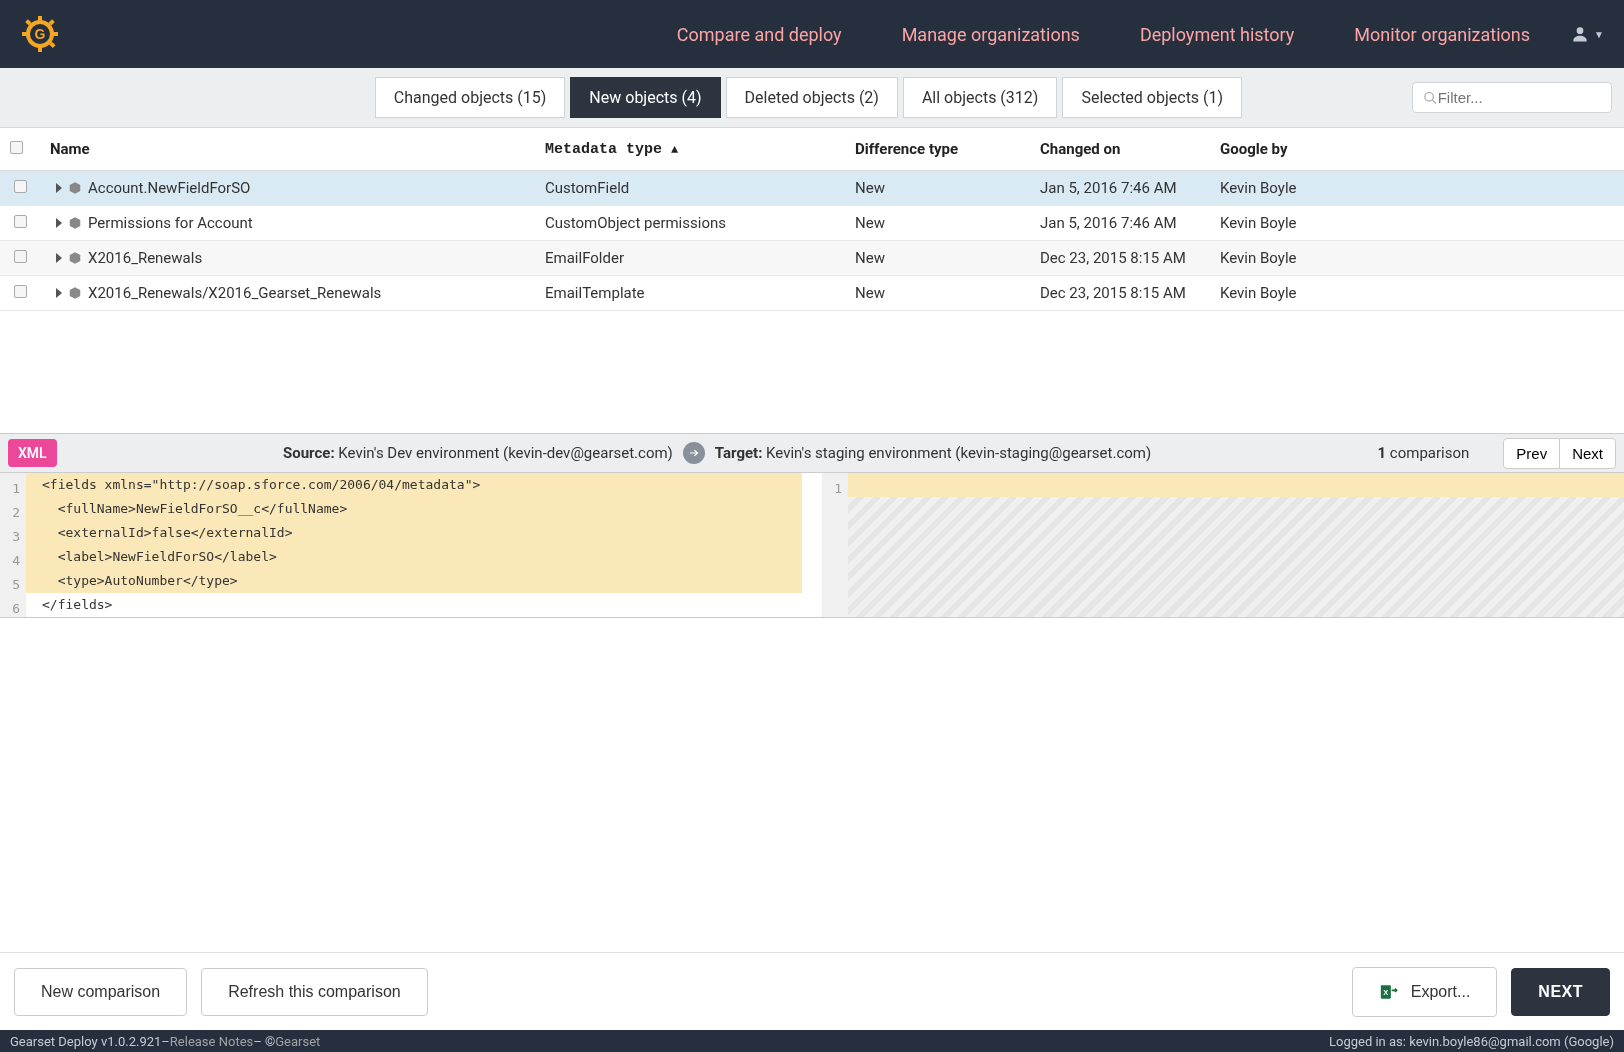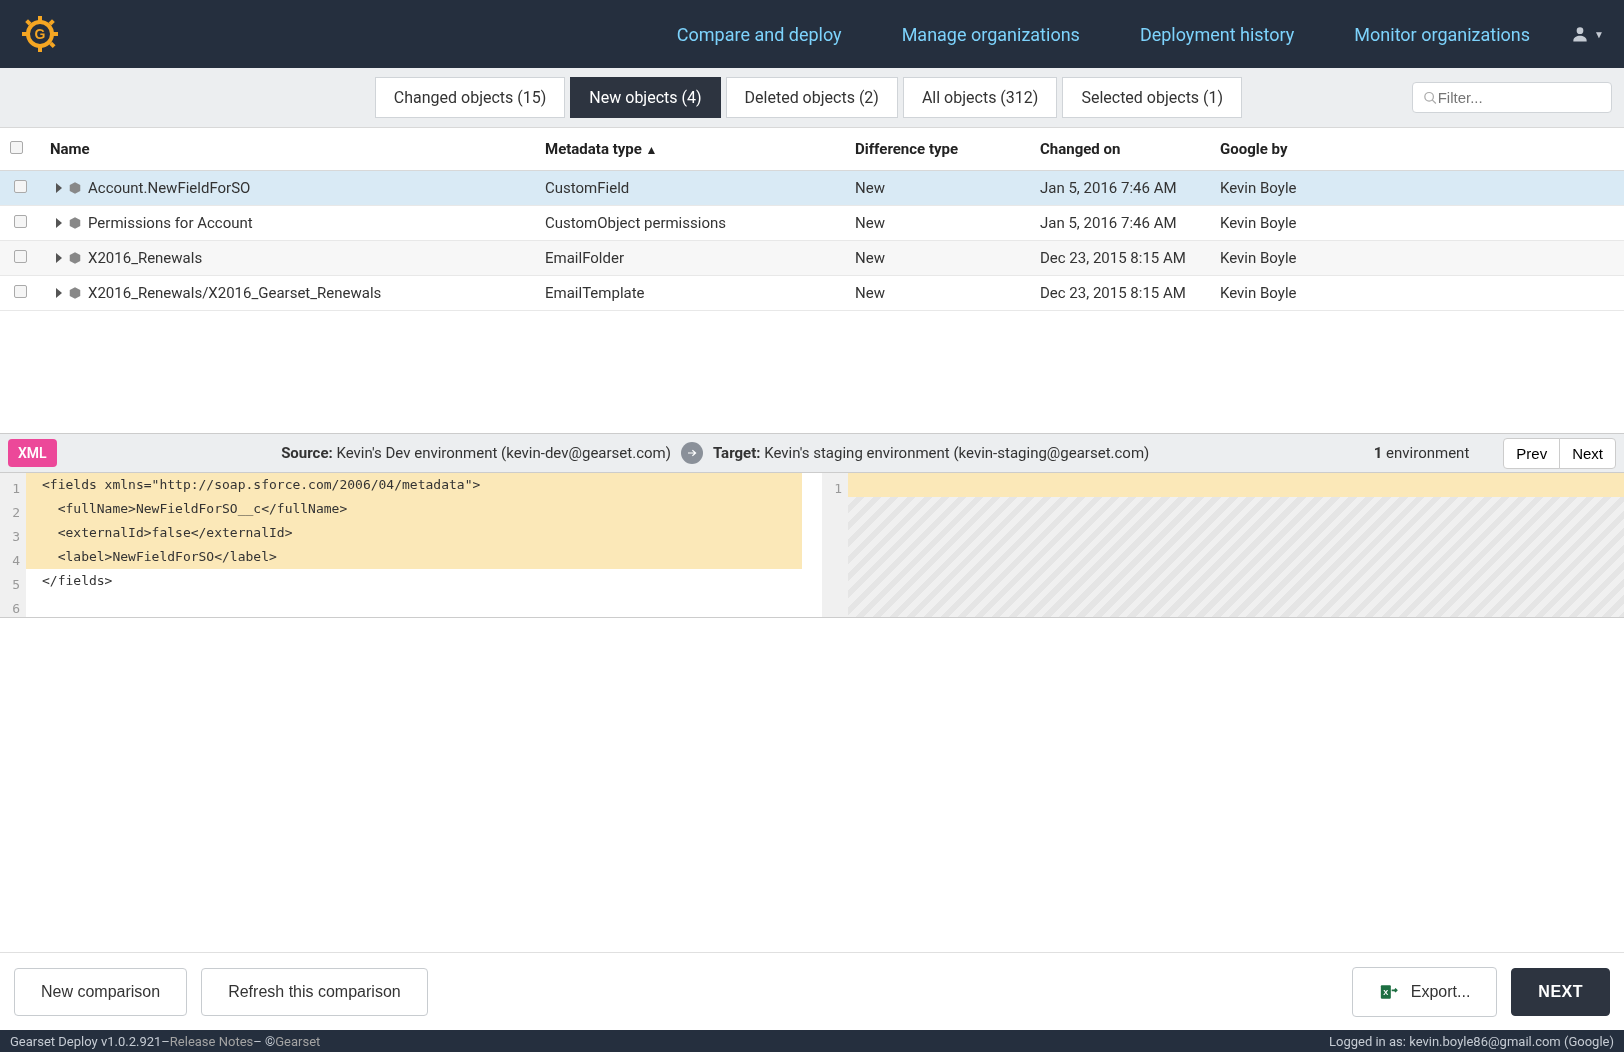--- a/index.html
+++ b/index.html
@@ -3,21 +3,21 @@
 <meta charset="utf-8">
 <style>
 * { box-sizing: border-box; margin: 0; padding: 0; }
 body { font-family: -apple-system, BlinkMacSystemFont, "Segoe UI", Roboto, Helvetica, Arial, sans-serif; font-size: 14px; color: #333; background: #fff; width: 1624px; height: 1052px; overflow: hidden; position: relative; }
 
 
 .topnav { background: #252f3e; height: 68px; display: flex; align-items: center; padding: 0 20px; color: #fff; }
 .logo { width: 40px; height: 40px; position: relative; margin-right: auto; }
 .logo svg { width: 40px; height: 40px; }
 .nav-items { display: flex; gap: 60px; margin-right: 40px; }
-.nav-item { color: #7dd3fc; font-size: 18px; cursor: pointer; }
+.nav-item { color: #fca5a5; font-size: 18px; cursor: pointer; }
 .user-menu { color: #c5cbd3; display: flex; align-items: center; cursor: pointer; gap: 4px; }
 .user-icon { width: 20px; height: 20px; }
 
 
 .tabrow { background: #eceef0; height: 60px; display: flex; align-items: center; padding: 0 12px; border-bottom: 1px solid #d8d8d8; }
 .tabs { display: flex; margin: 0 auto; }
 .tab { background: #fff; border: 1px solid #d0d4d8; padding: 10px 18px; font-size: 16px; color: #333; cursor: pointer; margin-left: -1px; border-radius: 0; margin-right: 6px;}
 .tab.active { background: #2d3440; color: #fff; border-color: #2d3440; }
 .filter-wrap { position: absolute; right: 12px; display: flex; align-items: center; }
 .filter-box { display: flex; align-items: center; border: 1px solid #d0d4d8; border-radius: 4px; background: #fff; padding: 6px 10px; width: 200px; }
@@ -26,21 +26,21 @@
 
 .table-wrap { height: 305px; overflow: hidden; }
 table.grid { width: 100%; border-collapse: collapse; table-layout: fixed; }
 table.grid th { background: #fff; text-align: left; padding: 12px 10px; font-weight: 700; border-bottom: 1px solid #d8d8d8; color: #222; font-size: 15px; }
 table.grid td { padding: 8px 10px; border-bottom: 1px solid #e8e8e8; font-size: 15px; color: #333; }
 table.grid tr.row-sel { background: #d9eaf5; }
 table.grid tr.odd { background: #f7f7f7; }
 table.grid tr.even { background: #fff; }
 .col-check { width: 40px; text-align: center; }
 .col-name { width: 495px; }
-.col-meta { width: 310px; }
+.col-meta { width: 310px; font-family: Liberation Mono, monospace; }
 .col-diff { width: 185px; }
 .col-chgon { width: 180px; }
 .col-chgby { width: auto; }
 .row-name { display: flex; align-items: center; gap: 6px; padding-left: 6px; }
 .caret { width: 0; height: 0; border-top: 5px solid transparent; border-bottom: 5px solid transparent; border-left: 6px solid #555; display: inline-block; cursor: pointer; }
 .cube { width: 14px; height: 14px; color: #888; }
 .chk { width: 13px; height: 13px; border: 1px solid #aaa; border-radius: 2px; background: #f5f5f5; display: inline-block; cursor: pointer; }
 .sort-arrow { font-size: 12px; }
 
 
@@ -212,21 +212,21 @@
   <div class="xml-badge">XML</div>
   <div class="diffbar-center">
     <span><b>Source:</b> <span>Kevin's Dev environment (kevin-dev@gearset.com)</span></span>
     <span class="arrow-circle">
       <svg width="12" height="12" viewBox="0 0 24 24" fill="#fff">
           <path d="M4 11h12l-4-4 1.5-1.5L21 12l-7.5 6.5L12 17l4-4H4z"></path>
         </svg>
     </span>
     <span><b>Target:</b> <span>Kevin's staging environment (kevin-staging@gearset.com)</span></span>
   </div>
-  <div class="diff-count"><b>1</b> <span>environment</span></div>
+  <div class="diff-count"><b>1</b> <span>comparison</span></div>
   <div class="pn-group">
     <button class="pn-btn">Prev</button>
     <button class="pn-btn">Next</button>
   </div>
 </div>
 
 <div class="diffpanes">
   <div class="pane">
     <div class="gutter" id="src-gutter">
         <div>1</div>
@@ -234,20 +234,21 @@
         <div>3</div>
         <div>4</div>
         <div>5</div>
         <div>6</div>
       </div>
     <div class="codewrap" id="src-code">
         <div class="codeline hl">&lt;fields xmlns="http://soap.sforce.com/2006/04/metadata"&gt;</div>
         <div class="codeline hl">  &lt;fullName&gt;NewFieldForSO__c&lt;/fullName&gt;</div>
         <div class="codeline hl">  &lt;externalId&gt;false&lt;/externalId&gt;</div>
         <div class="codeline hl">  &lt;label&gt;NewFieldForSO&lt;/label&gt;</div>
+        <div class="codeline hl">  &lt;type&gt;AutoNumber&lt;/type&gt;</div>
         <div class="codeline">&lt;/fields&gt;</div>
       </div>
   </div>
   <div class="pane pane-right">
     <div class="gutter" id="tgt-gutter">
         <div>1</div>
       </div>
     <div class="codewrap">
       <div class="codeline hl">&nbsp;</div>
       <div class="hatch"></div>

